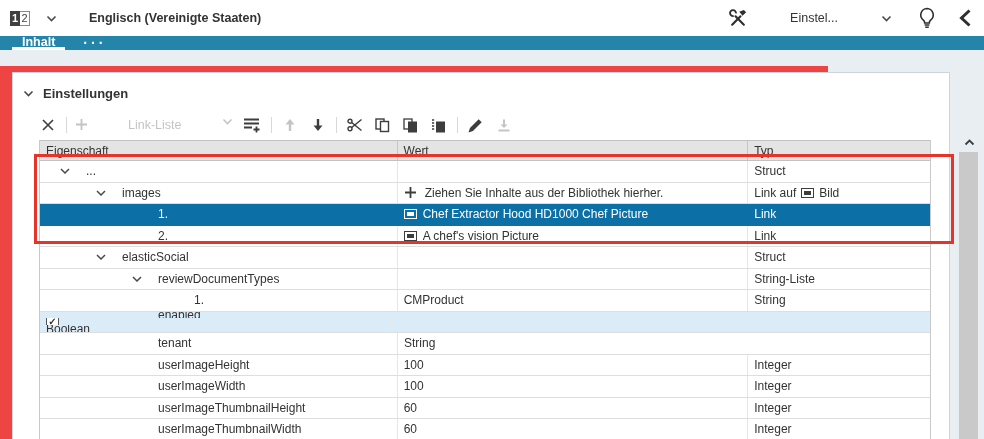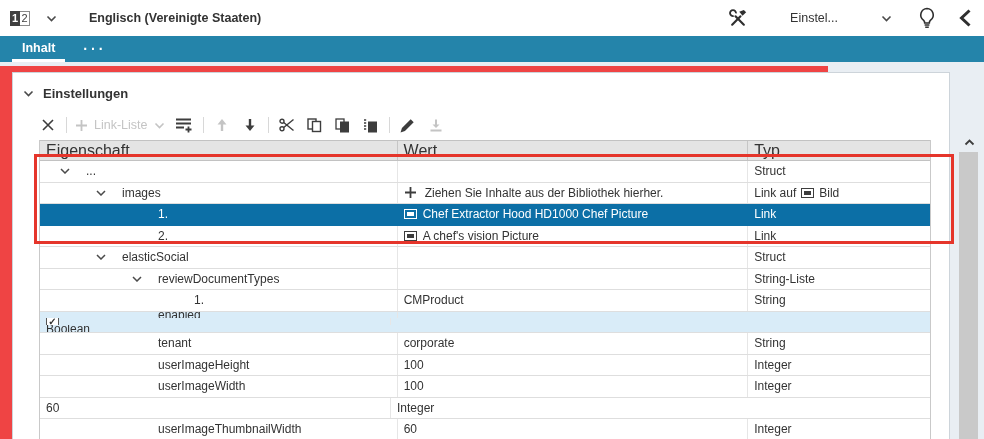--- a/index.html
+++ b/index.html
@@ -19,48 +19,48 @@
   .chev { color:#4a4a4a; display:inline-flex; }
   .locale-group .chev { margin-left:16px; }
   .locale-label { margin-left:32px; font-weight:bold; font-size:12.5px; }
   .topbar-right { margin-left:auto; display:flex; align-items:center; margin-right:12px; }
   .settings-group { display:flex; align-items:center; cursor:pointer;gap:35px; }
   .settings-label { font-size:12.5px; margin:0 8px 0 7px; }
   .bulb { margin-left:26px; cursor:pointer; display:flex; }
   .collapse { margin-left:22px; cursor:pointer; display:flex; }
 
   
-  .tabbar { position:absolute; left:0; top:36px; width:984px; height:26px; background:#2484aa;
+  .tabbar { position:absolute; left:0; top:36px; width:984px; height:14px; background:#2484aa;
             display:flex; align-items:stretch; }
   .tab { margin-left:12px; padding:0 10px; display:flex; align-items:center; color:#fff;
          font-size:12.5px; font-weight:bold; border-bottom:3px solid transparent; cursor:pointer; }
   .tab.active { border-bottom-color:#fff; }
   .tab-overflow { margin-left:10px; padding:0 8px; display:flex; align-items:center; color:#fff;
                   font-size:14px; font-weight:bold; letter-spacing:3px; cursor:pointer; }
 
   
   .content { position:absolute; left:0; top:66px; width:828px; height:373px; background:#ef4444; }
   .panel { position:absolute; left:12px; top:6px; width:938px; height:372px; background:#fff;
            border:1px solid #cdd4da; }
   .section-head { display:flex; align-items:center; margin:13px 0 0 10px; cursor:pointer; }
   .section-title { font-size:13px; font-weight:bold; margin-left:9px; }
 
   
   .ptoolbar { display:flex; align-items:center; margin:13px 0 0 25px; height:22px; }
   .tbtn { display:flex; align-items:center; justify-content:center; min-width:20px; height:20px;
           cursor:pointer; }
   .tbtn + .tbtn { margin-left:8px; }
   .tsep { width:1px; height:16px; background:#d8d8d8; margin:0 8px; }
-  .linklist { display:flex; align-items:center; color:#c4c4c4; cursor:default; }
+  .linklist { display:flex; align-items:flex-start; color:#c4c4c4; cursor:default;gap:34px; }
   .linklist .lbl { font-size:12.5px; margin:0 6px; }
 
   
   .tablewrap { margin:4px 0 0 26px; width:892px; border-left:1px solid #c9c9c9; border-right:1px solid #c9c9c9; }
   .thead { display:flex; height:21px; background:#e4e4e4; border-top:1px solid #c2c2c2;
-           border-bottom:1px solid #c2c2c2; font-size:16px; }
+           border-bottom:1px solid #c2c2c2; font-size:12px; }
   .thead .hcell { display:flex; align-items:center; padding-left:6px; border-right:1px solid #c6c6c6;
                   cursor:pointer; }
   .thead .hcell:last-child { border-right:none;text-align:center; }
   .h-name { width:358px; } .h-value { width:351px; } .h-type { width:182px; }
 
   .row { display:flex; height:21.5px; border-bottom:1px solid #dedede; font-size:12px; background:#fff; }
   .cell { display:flex; align-items:center; height:100%; border-right:1px solid #e6e6e6; overflow:hidden;
           white-space:nowrap; }
   .c-name { width:358px; } .c-value { width:351px; padding-left:6px; } 
   .c-type { width:182px; padding-left:6px; border-right:none; }
@@ -366,23 +366,20 @@
         <div class="cell c-type">
             <span>Boolean</span>
           </div>
       </div>
 
       <div class="row">
         <div class="cell c-name lvl3">
           <span class="twisty"></span>
           <span class="nm">tenant</span>
         </div>
-        <div class="cell c-value">
-            <span>corporate</span>
-          </div>
         <div class="cell c-type">
             <span>String</span>
           </div>
       </div>
 
       <div class="row">
         <div class="cell c-name lvl3">
           <span class="twisty"></span>
           <span class="nm">userImageHeight</span>
         </div>
@@ -401,20 +398,24 @@
         </div>
         <div class="cell c-value">
             <span>100</span>
           </div>
         <div class="cell c-type">
             <span>Integer</span>
           </div>
       </div>
 
       <div class="row">
+        <div class="cell c-name lvl3">
+          <span class="twisty"></span>
+          <span class="nm">userImageThumbnailHeight</span>
+        </div>
         <div class="cell c-value">
             <span>60</span>
           </div>
         <div class="cell c-type">
             <span>Integer</span>
           </div>
       </div>
 
       <div class="row">
         <div class="cell c-name lvl3">

